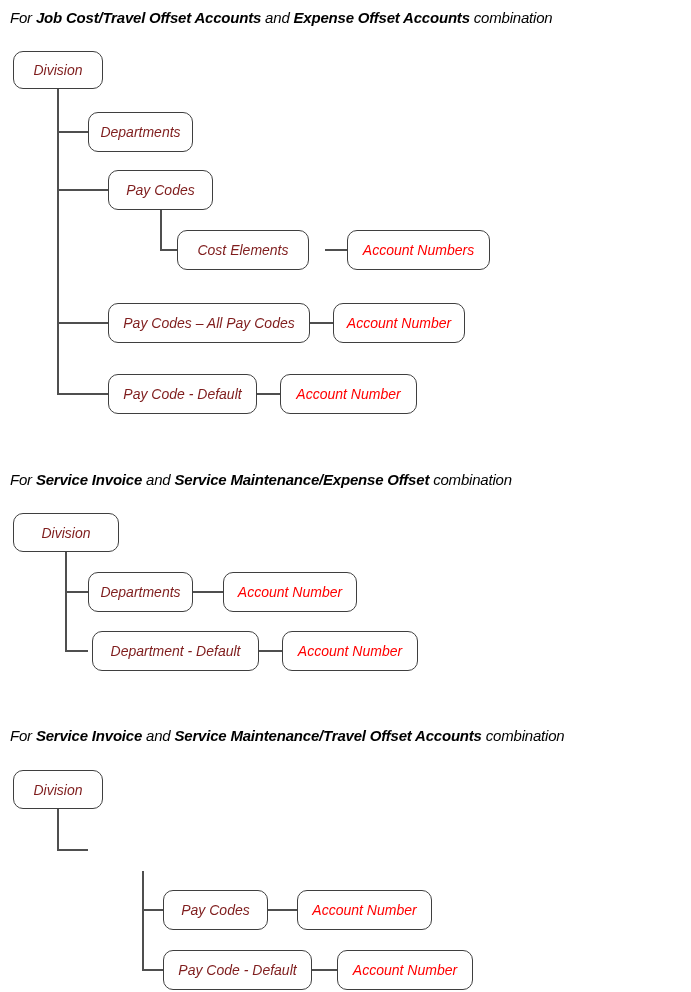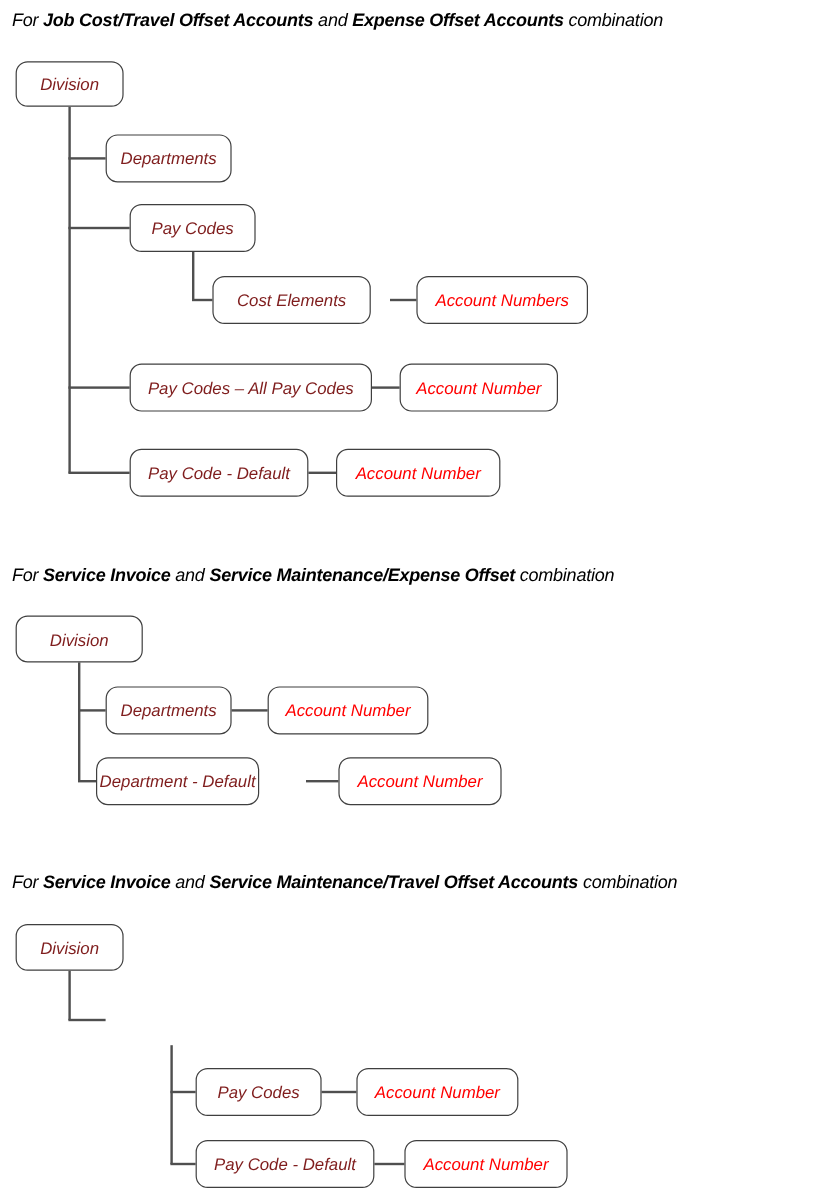--- a/index.html
+++ b/index.html
@@ -72,21 +72,21 @@
 
     <div class="line v" style="left:65px;top:552px;height:99px"></div>
     <div class="line h" style="left:65px;top:591px;width:23px"></div>
     <div class="line h" style="left:193px;top:591px;width:30px"></div>
     <div class="line h" style="left:65px;top:650px;width:23px"></div>
     <div class="line h" style="left:255px;top:650px;width:27px"></div>
 
     <div class="node" style="left:13px;top:513px;width:106px;height:39px">Division</div>
     <div class="node" style="left:88px;top:572px;width:105px;height:40px">Departments</div>
     <div class="node" style="left:223px;top:572px;width:134px;height:40px" data-emphasis="red">Account Number</div>
-    <div class="node" style="left:80px;top:631px;width:136px;height:40px">Department - Default</div>
+    <div class="node" style="left:92px;top:631px;width:167px;height:40px">Department - Default</div>
     <div class="node" style="left:282px;top:631px;width:136px;height:40px" data-emphasis="red">Account Number</div>
   </div>
 
   <div class="layer">
     <div class="title" style="top:726px">
       <span>For </span><b>Service Invoice</b><span> and </span><b>Service Maintenance/Travel Offset Accounts</b><span> combination</span>
     </div>
 
     <div class="line v" style="left:57px;top:809px;height:41px"></div>
     <div class="line h" style="left:57px;top:849px;width:31px"></div>

